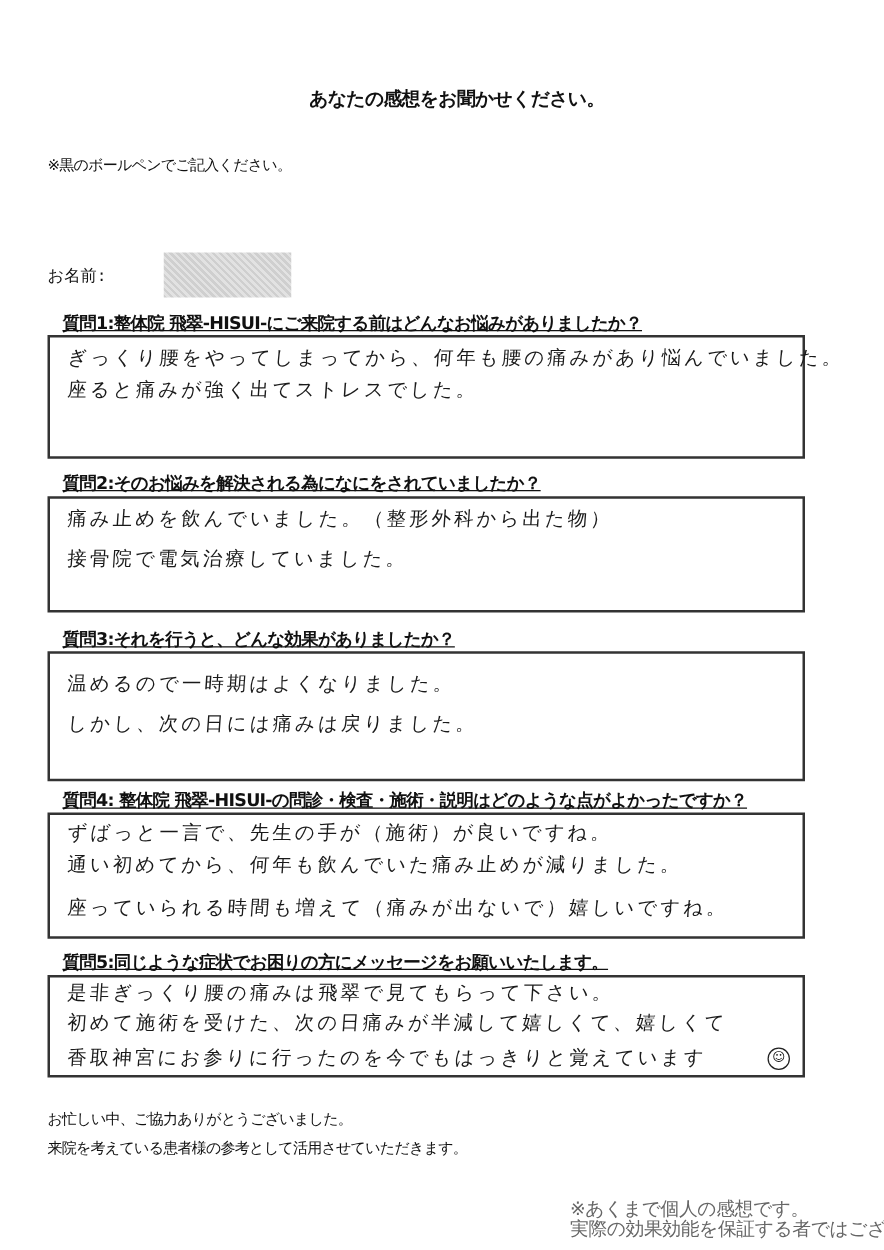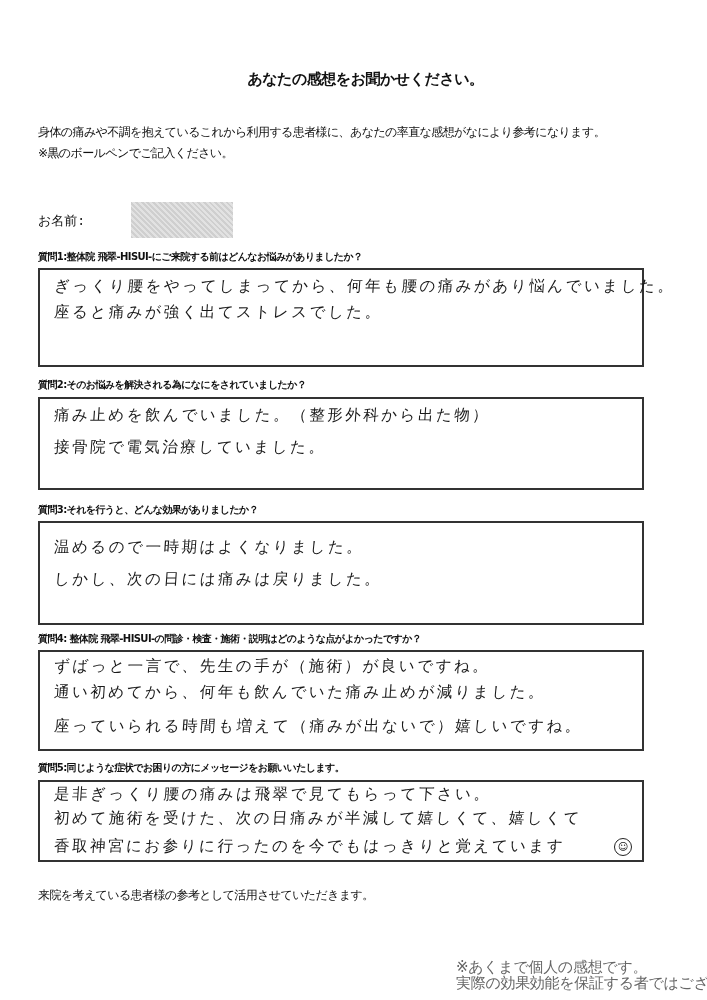--- a/index.html
+++ b/index.html
@@ -7,43 +7,42 @@
          font-family: "DejaVu Sans", sans-serif; color: #111; }
   .title { position: absolute; top: 70px; left: 12px; width: 707px; text-align: center;
            font-size: 15px; font-weight: bold; letter-spacing: -0.5px; font-family: Liberation Mono, monospace; }
   .intro { position: absolute; left: 38px; top: 122px; font-size: 12px; line-height: 20.5px;
            letter-spacing: -0.6px; }
   .intro div { white-space: nowrap; }
   .name-row { position: absolute; left: 38px; top: 202px; height: 36px; }
   .name-label { position: absolute; left: 0; top: 10px; font-size: 13px; white-space: nowrap; font-family: Liberation Mono, monospace; }
   .name-redact { position: absolute; left: 93px; top: 0; width: 102px; height: 36px;
                  background: repeating-linear-gradient(45deg,#cfcfcf 0 2px,#e2e2e2 2px 4px); }
-  .q-label { position: absolute; left: 38px; font-size: 10px; font-weight: bold;
-             letter-spacing: -0.6px; white-space: nowrap; }
+  .q-label { position: absolute; left: 50px; font-size: 14px; font-weight: bold;
+             letter-spacing: -0.6px; white-space: nowrap; text-decoration: underline; }
   .answer { position: absolute; left: 38px; width: 606px; border: 2px solid #333;
             box-sizing: border-box; background: #fff; }
   .hw { position: absolute; left: 14px; white-space: nowrap;
         font-family: "DejaVu Serif", serif; font-size: 15.5px; color: #1a1a1a;
         letter-spacing: 2.5px; transform: skewX(-4deg); font-weight: 300; }
   .smiley { position: absolute; width: 18px; height: 18px; border: 1.5px solid #222;
             border-radius: 50%; box-sizing: border-box; font-size: 10px; line-height: 15px;
             text-align: center; }
   .outro { position: absolute; left: 38px; top: 884px; font-size: 12px; line-height: 22.5px;
            letter-spacing: -0.6px; }
   .outro div { white-space: nowrap; }
   .disclaimer { position: absolute; left: 456px; top: 960px; font-size: 15px;
                 line-height: 15.5px; color: #666; white-space: nowrap; letter-spacing: -0.3px; }
 </style>
 </head>
 <body>
 
 <div class="title">あなたの感想をお聞かせください。</div>
 
 <div class="intro">
-  <div>身体の痛みや不調を抱えているこれから利用する患者様に、あなたの率直な感想がなにより参考になります。</div>
   <div>※黒のボールペンでご記入ください。</div>
 </div>
 
 <div class="name-row">
   <span class="name-label">お名前:</span>
   <div class="name-redact"></div>
 </div>
 
 <div class="q-label" style="top:250px;">質問1:整体院 飛翠-HISUI-にご来院する前はどんなお悩みがありましたか？</div>
 <div class="answer" style="top:268px; height:99px;">
@@ -72,19 +71,20 @@
 
 <div class="q-label" style="top:761px;">質問5:同じような症状でお困りの方にメッセージをお願いいたします。</div>
 <div class="answer" style="top:780px; height:82px;">
   <div class="hw" style="top:2px;">是非ぎっくり腰の痛みは飛翠で見てもらって下さい。</div>
   <div class="hw" style="top:26px;">初めて施術を受けた、次の日痛みが半減して嬉しくて、嬉しくて</div>
   <div class="hw" style="top:54px;">香取神宮にお参りに行ったのを今でもはっきりと覚えています</div>
   <div class="smiley" style="left:574px; top:56px;">☺</div>
 </div>
 
 <div class="outro">
+  <div>お忙しい中、ご協力ありがとうございました。</div>
   <div>来院を考えている患者様の参考として活用させていただきます。</div>
 </div>
 
 <div class="disclaimer">
   <div>※あくまで個人の感想です。</div>
   <div>実際の効果効能を保証する者ではございません。</div>
 </div>
 
 </body></html>

